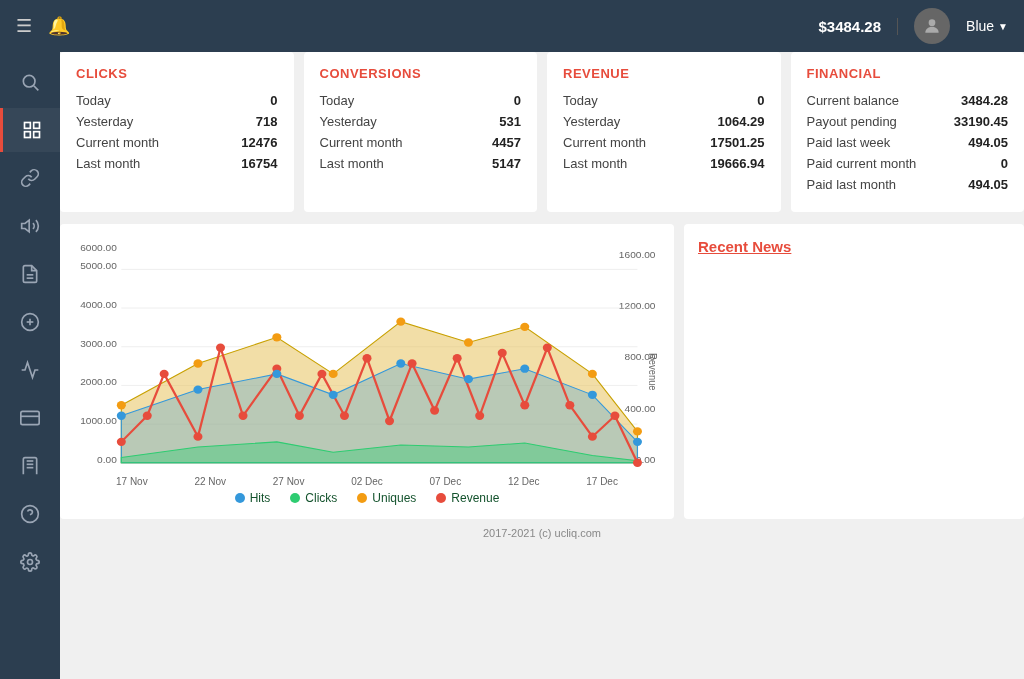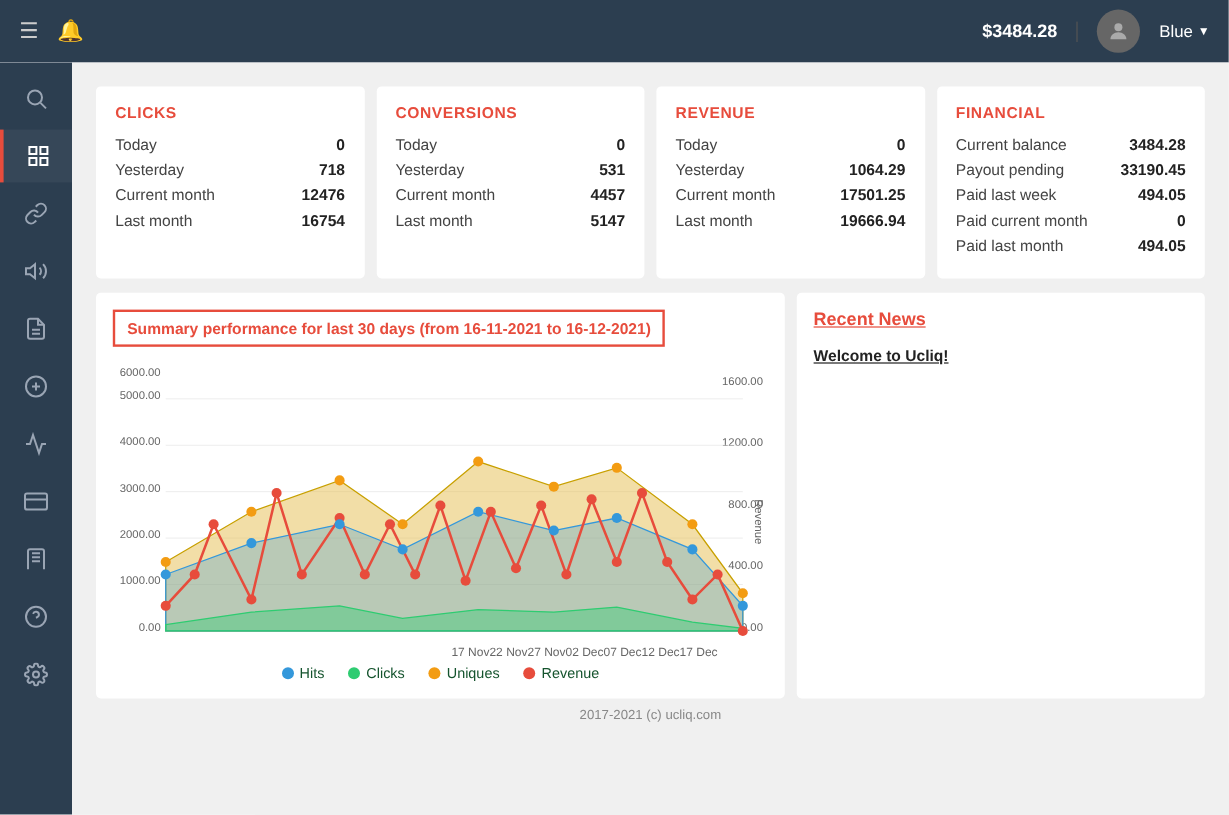--- a/index.html
+++ b/index.html
@@ -52,21 +52,21 @@
     }
     .sidebar-item.active {
       color: #fff;
       border-left: 3px solid #e74c3c;
       background: rgba(255,255,255,0.05);
     }
 
     .content-area {
       flex: 1;
       overflow-y: auto;
-      padding: 20px;
+      padding: 0;
       background: #f0f0f0;
     }
 
     .stats-row {
       display: grid;
       grid-template-columns: 1fr 1fr 1fr 1fr;
       gap: 10px;
       margin-bottom: 12px;
     }
 
@@ -341,21 +341,20 @@
         <div class="stat-row">
           <span>Paid last month</span>
           <span class="stat-value">494.05</span>
         </div>
       </div>
     </div>
 
     <div class="bottom-section">
 
       <div class="chart-card">
-        <div class="chart-title">Summary performance for last 30 days (from 16-11-2021 to 16-12-2021)</div>
         <div class="chart-container">
           <svg class="chart-svg" viewBox="0 0 520 220" preserveAspectRatio="none">
 
             <text x="38" y="215" font-size="9" fill="#666" text-anchor="end">0.00</text>
             <text x="38" y="178" font-size="9" fill="#666" text-anchor="end">1000.00</text>
             <text x="38" y="141" font-size="9" fill="#666" text-anchor="end">2000.00</text>
             <text x="38" y="104" font-size="9" fill="#666" text-anchor="end">3000.00</text>
             <text x="38" y="67" font-size="9" fill="#666" text-anchor="end">4000.00</text>
             <text x="38" y="30" font-size="9" fill="#666" text-anchor="end">5000.00</text>
             <text x="38" y="12" font-size="9" fill="#666" text-anchor="end">6000.00</text>
@@ -421,21 +420,21 @@
             <circle cx="180" cy="130" r="4" fill="#3498db"></circle>
             <circle cx="230" cy="150" r="4" fill="#3498db"></circle>
             <circle cx="290" cy="120" r="4" fill="#3498db"></circle>
             <circle cx="350" cy="135" r="4" fill="#3498db"></circle>
             <circle cx="400" cy="125" r="4" fill="#3498db"></circle>
             <circle cx="460" cy="150" r="4" fill="#3498db"></circle>
             <circle cx="500" cy="195" r="4" fill="#3498db"></circle>
           </svg>
         </div>
         
-        <div style="display:flex; justify-content:flex-end; font-size:10px; color:#666; padding:0 42px 0 42px; margin-top:2px;">
+        <div style="display:flex; justify-content:space-between; font-size:10px; color:#666; padding:0 42px 0 42px; margin-top:2px;">
           <span>17 Nov</span>
           <span>22 Nov</span>
           <span>27 Nov</span>
           <span>02 Dec</span>
           <span>07 Dec</span>
           <span>12 Dec</span>
           <span>17 Dec</span>
         </div>
         
         <div class="chart-legend">
@@ -454,20 +453,19 @@
           <div class="legend-item">
             <div class="legend-dot" style="background:#e74c3c;"></div>
             <span>Revenue</span>
           </div>
         </div>
       </div>
 
       <div class="news-card">
         <div class="news-title">Recent News</div>
         <div class="news-item">
-          <div class="news-item-title">Welcome to Ucliq!</div>
         </div>
       </div>
     </div>
 
     <div class="footer-text">2017-2021 (c) ucliq.com</div>
   </div>
 </div>
 
 </body></html>

